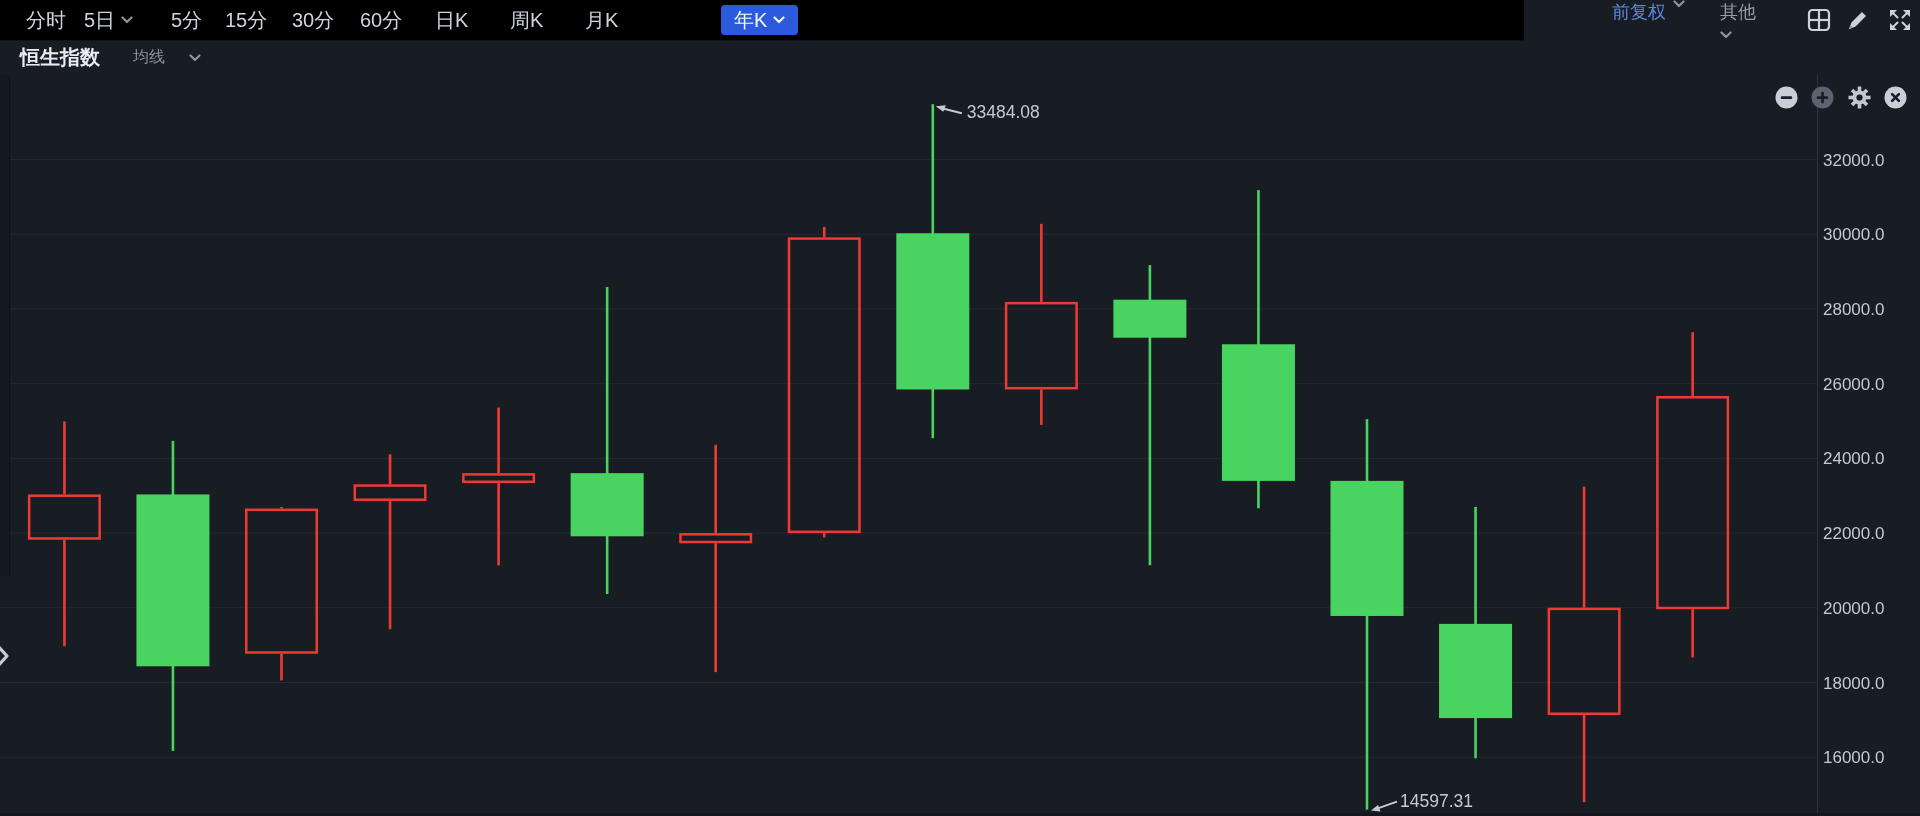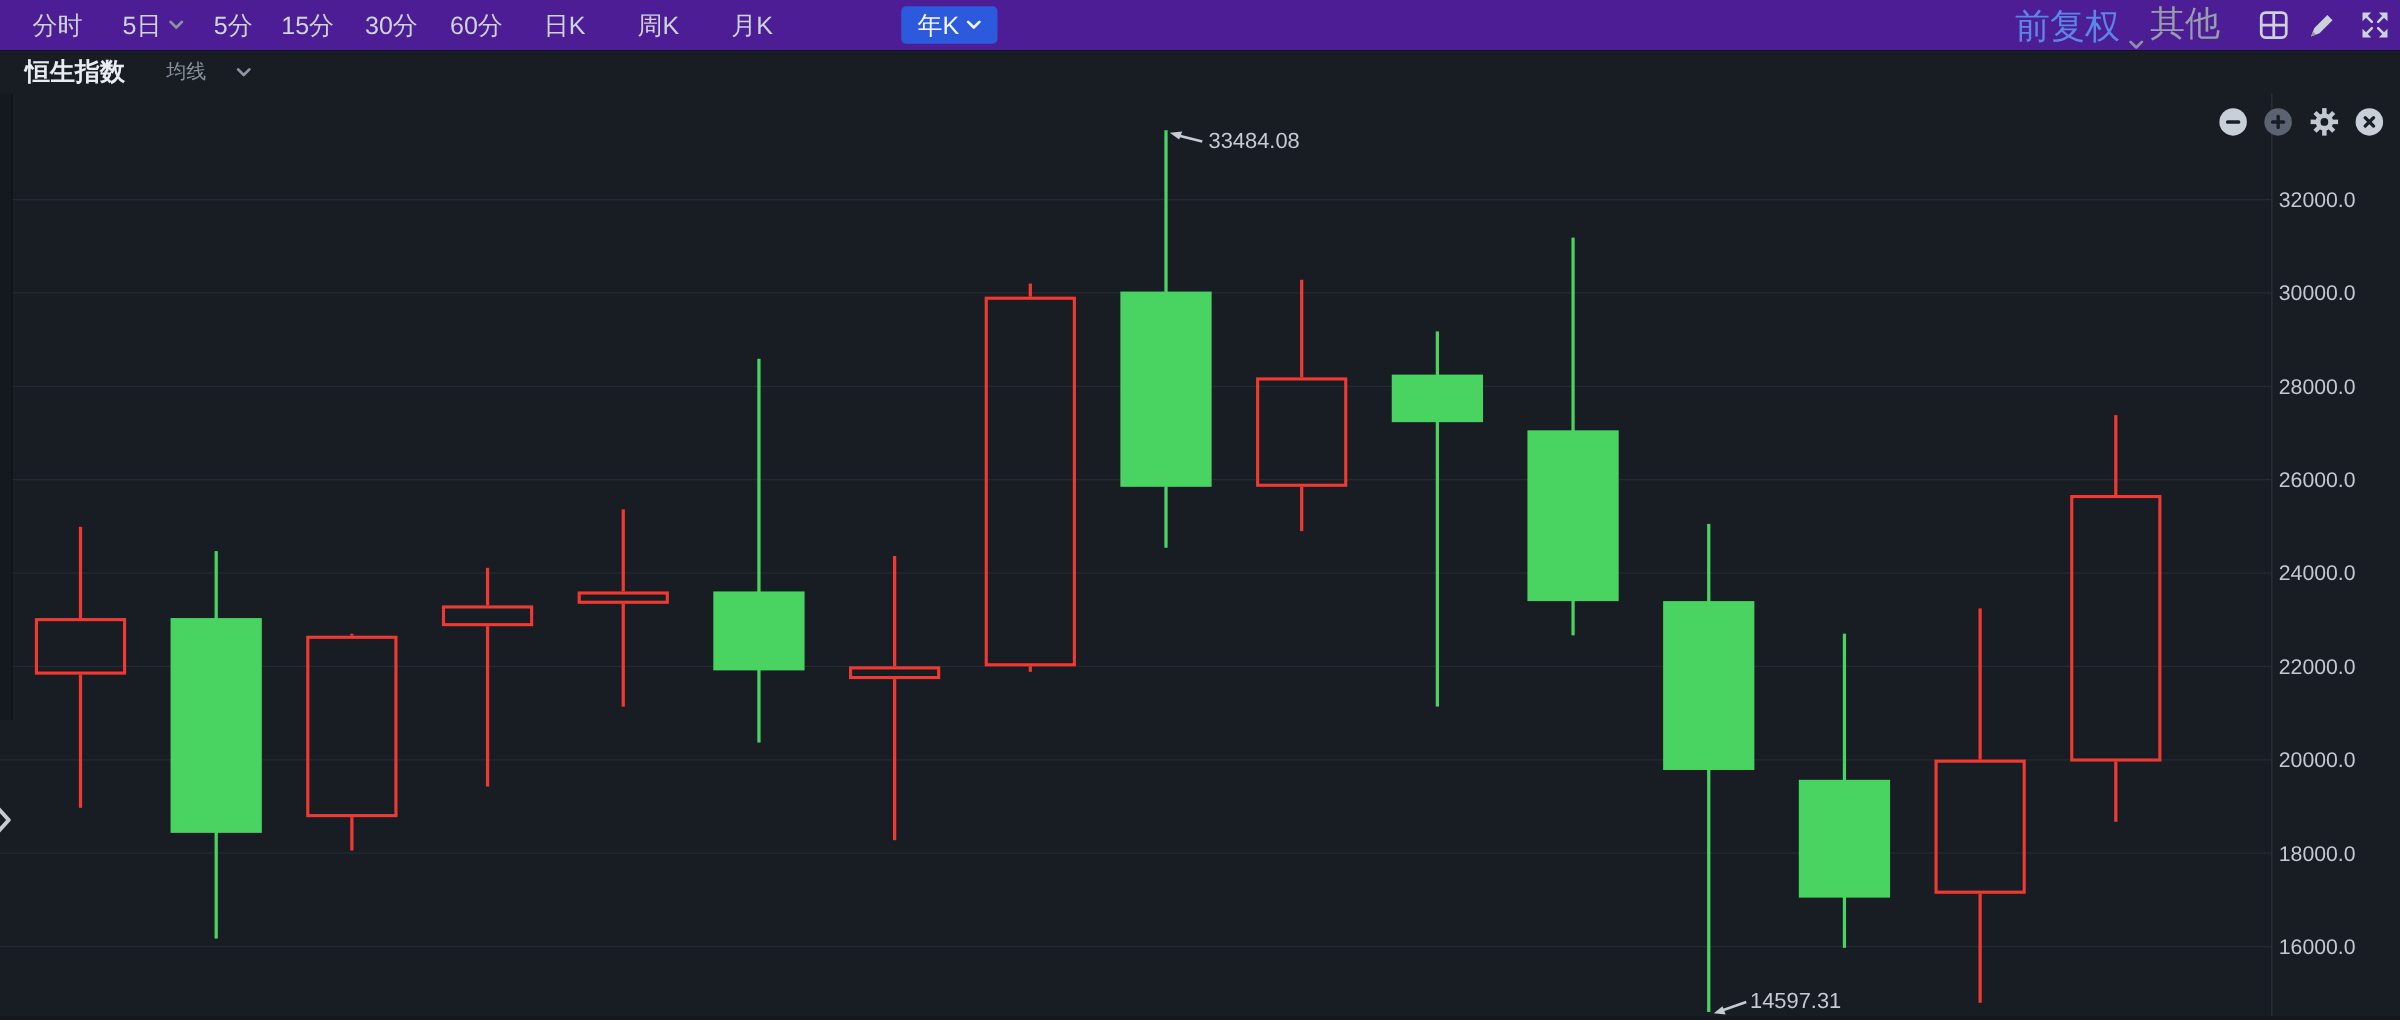--- a/index.html
+++ b/index.html
@@ -4,30 +4,30 @@
 <style>
   html,body{margin:0;padding:0;width:1920px;height:816px;overflow:hidden;
     background:#181c23;font-family:"Liberation Sans",sans-serif;
     -webkit-font-smoothing:antialiased;}
   .app{position:relative;width:1920px;height:816px;}
 
   
   #chart-svg{position:absolute;left:0;top:0;z-index:1;}
 
   
-  .toolbar{position:absolute;left:0;top:0;width:1920px;height:40px;
-    background:#4c1d95;z-index:3;border-bottom:1px solid #10131a;}
+  .toolbar{position:absolute;left:0;top:0;width:1524px;height:40px;
+    background:#000000;z-index:3;border-bottom:1px solid #10131a;}
   .t-item{position:absolute;top:0;height:40px;display:flex;align-items:center;gap:6px;
     font-size:20px;color:#ced4de;cursor:pointer;white-space:nowrap;}
-  .p0{left:26px}.p1{left:98px}.p2{left:171px}.p3{left:225px}.p4{left:292px}
+  .p0{left:26px}.p1{left:84px}.p2{left:171px}.p3{left:225px}.p4{left:292px}
   .p5{left:360px}.p6{left:435px}.p7{left:510px}.p8{left:585px}
   .t-item.selected{left:721px;top:5px;height:30px;background:#2b5bdc;border-radius:4px;
     padding:0 13px;color:#f4f7fc;}
-  .tr-group{position:absolute;top:0;height:40px;display:flex;align-items:flex-end;gap:7px;
-    font-size:28px;cursor:pointer;white-space:nowrap;}
+  .tr-group{position:absolute;top:0;height:40px;display:flex;align-items:flex-start;gap:7px;
+    font-size:18px;cursor:pointer;white-space:nowrap;}
   .adjust{left:1612px;color:#5b86e8;}
   .other{left:1720px;color:#979eab;flex-direction:column;}
   .icon-btn{position:absolute;top:7px;width:26px;height:26px;cursor:pointer;}
   .ib-grid{left:1806px}.ib-pen{left:1845px}.ib-expand{left:1887px}
 
   
   .subheader{position:absolute;left:0;top:40px;width:1671px;height:35px;z-index:3;}
   .symbol{position:absolute;left:20px;top:0;height:35px;display:flex;align-items:center;
     font-size:20px;font-weight:bold;color:#e9edf3;}
   .ma{position:absolute;left:133px;top:0;height:35px;display:flex;align-items:center;gap:24px;

